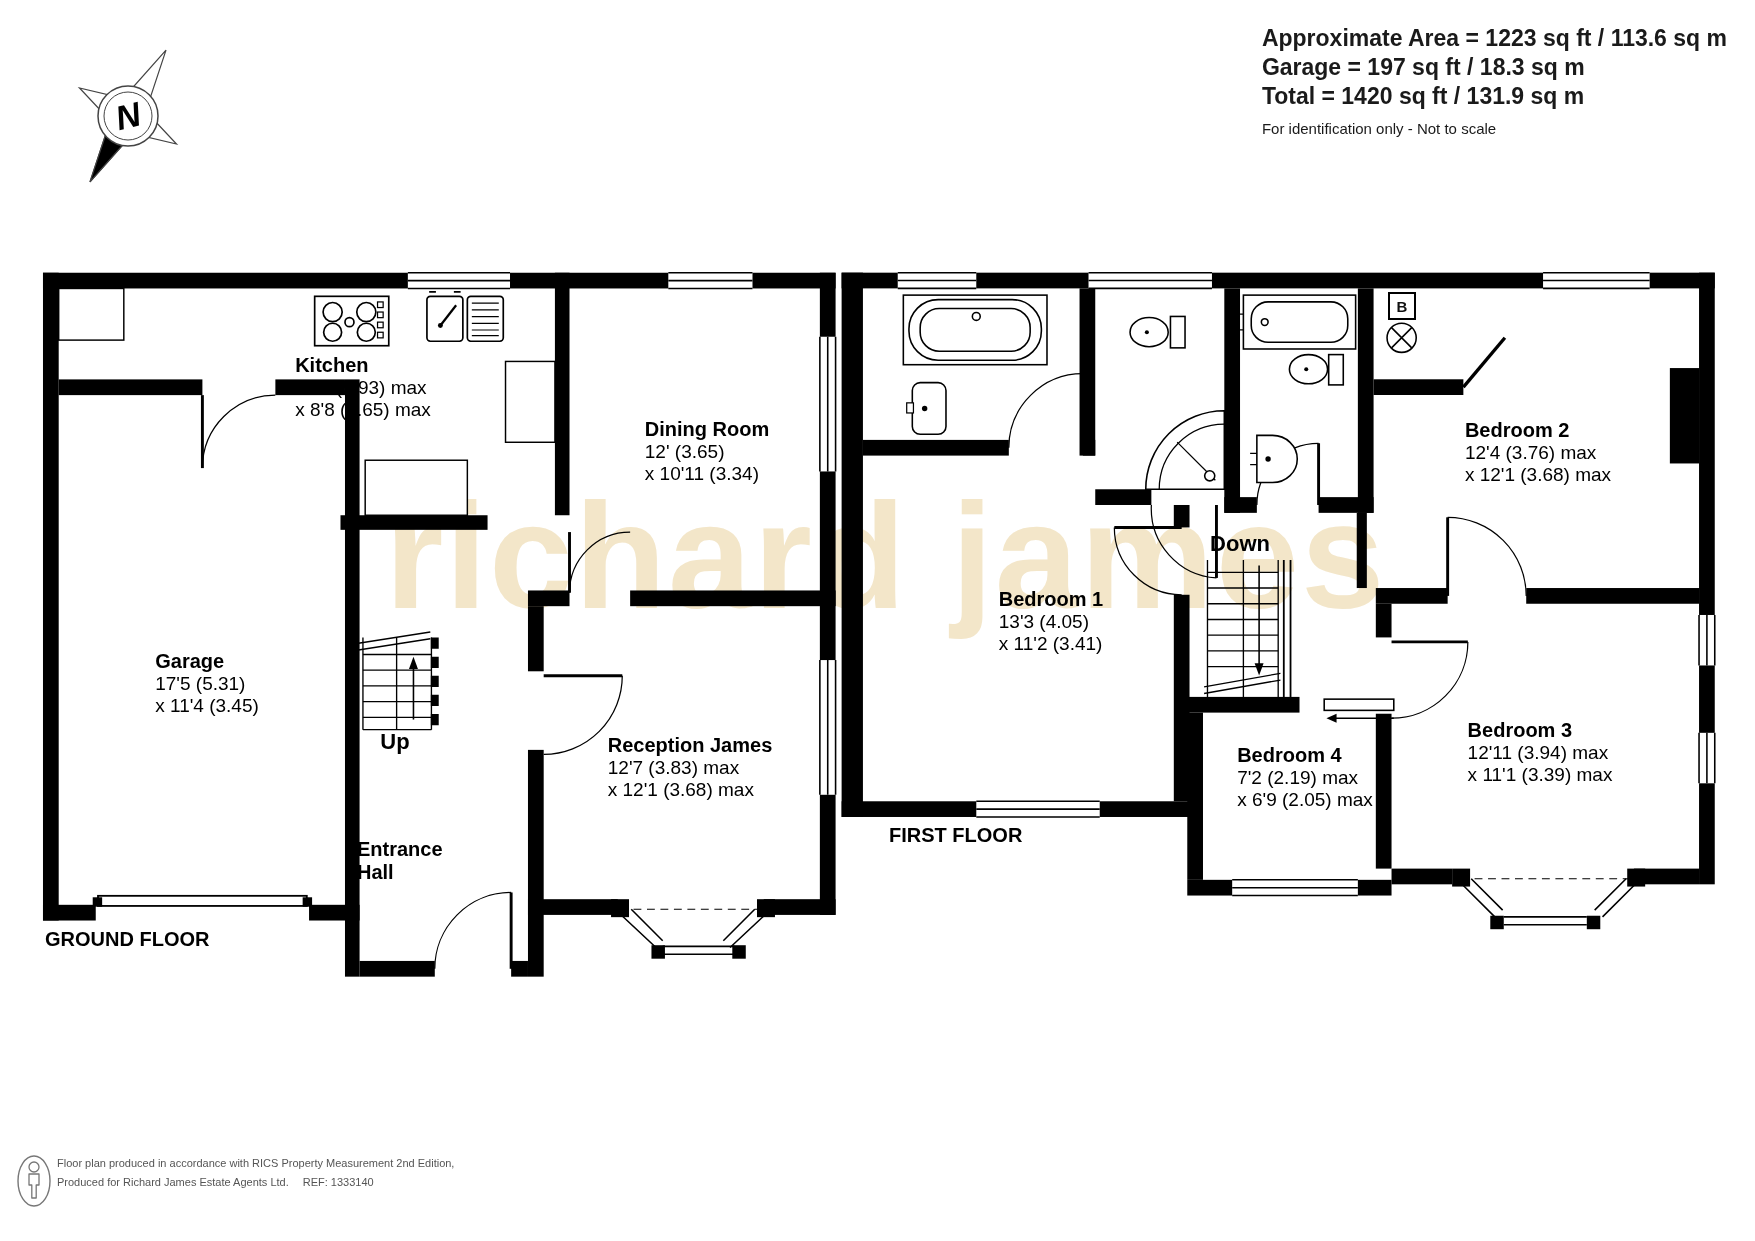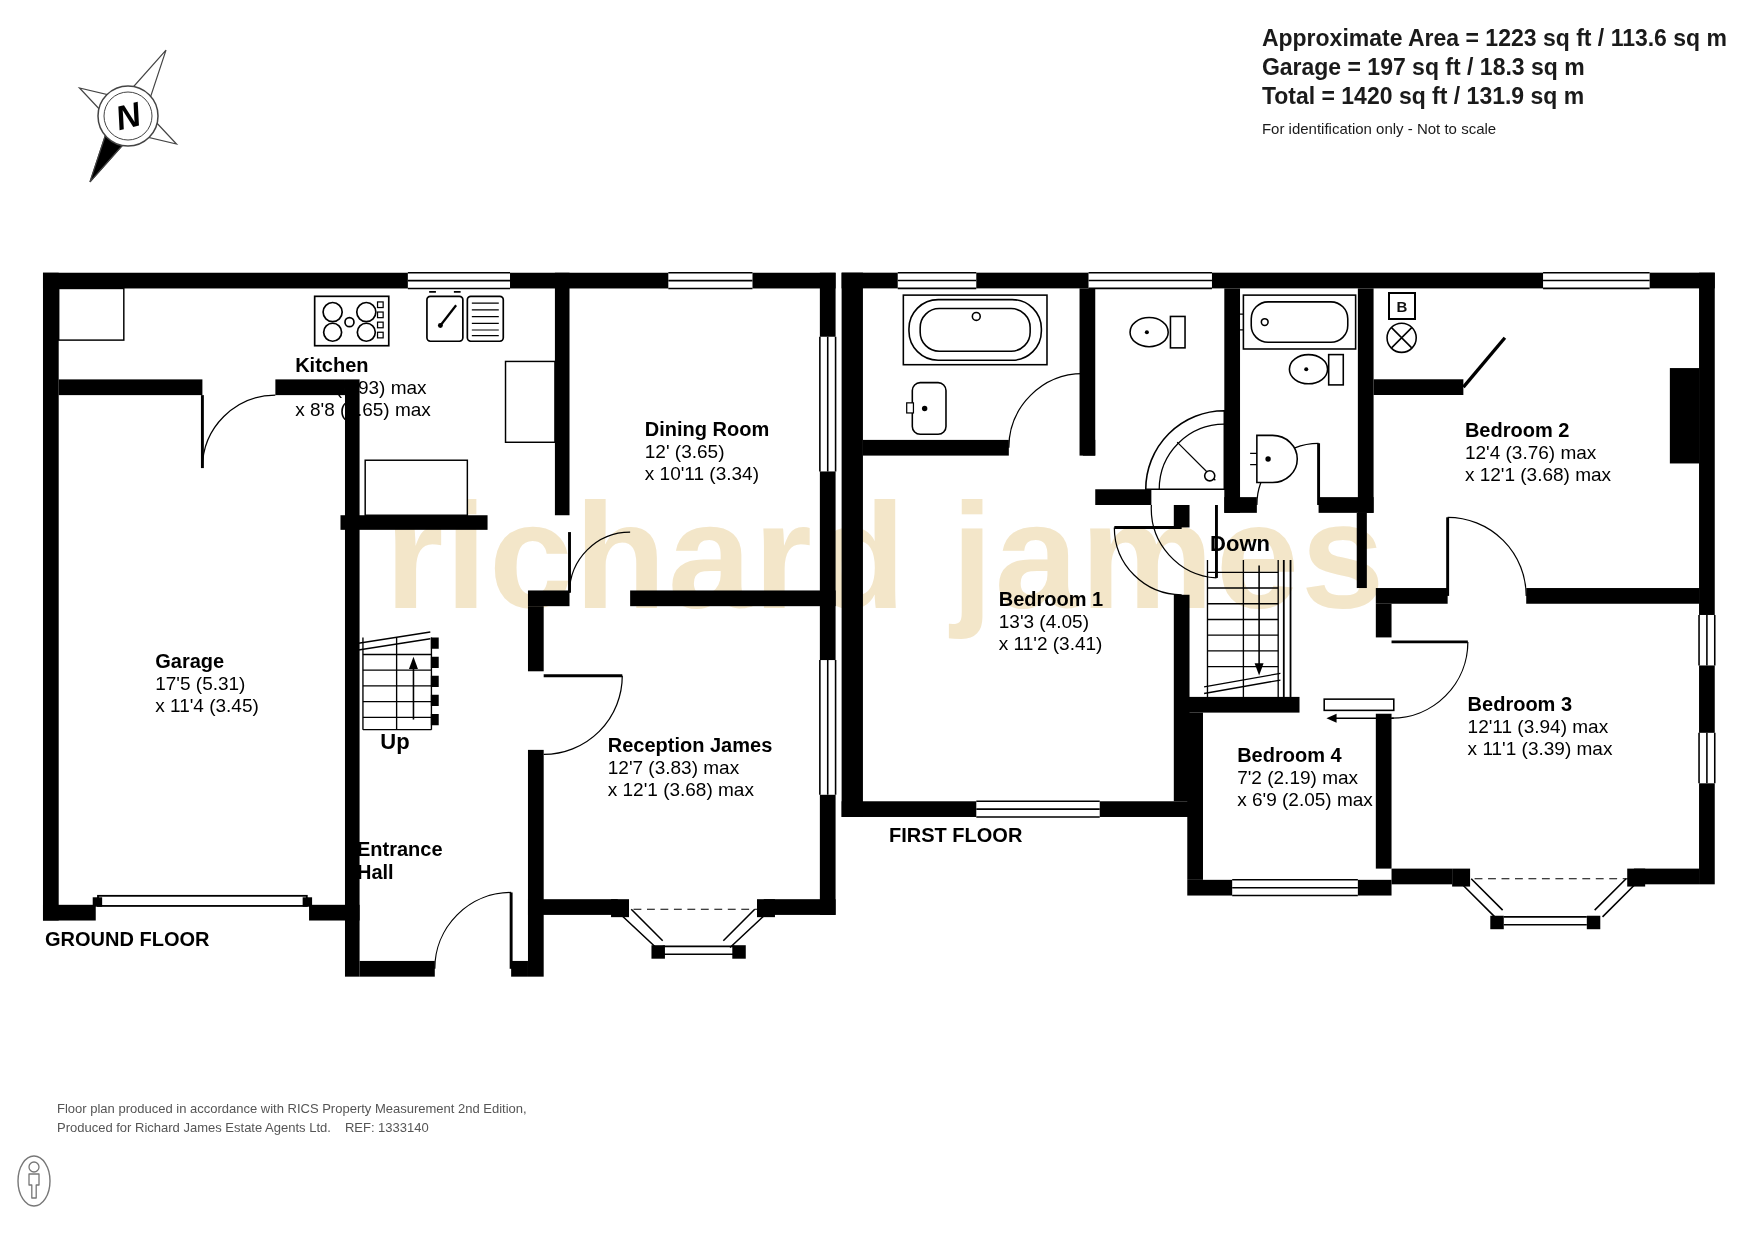--- a/index.html
+++ b/index.html
@@ -15,21 +15,21 @@
   svg.plan{z-index:1;}
   .room-label{z-index:2;text-align:left;transform:translateX(-50%);white-space:nowrap;}
   .room-name{font-size:20px;font-weight:bold;line-height:23px;color:#000;}
   .room-dim{font-size:19px;line-height:22px;color:#000;}
   .wrap2{white-space:normal;width:120px;}
   .floor-label{font-size:20px;font-weight:bold;color:#000;z-index:2;}
   .stair-label{font-size:22px;font-weight:bold;color:#000;z-index:2;transform:translateX(-50%);}
   .b-box{left:1388px;top:292px;width:24px;height:24px;border:2px solid #000;z-index:2;
          font-size:15px;font-weight:bold;display:flex;align-items:center;justify-content:center;background:#fff;}
   
-  .footer-text{left:57px;top:1100px;font-size:13px;line-height:18.5px;color:#555;z-index:2;}
+  .footer-text{left:57px;top:1154px;font-size:11px;line-height:18.5px;color:#555;z-index:2;}
   .footer-text .gap{display:inline-block;width:14px;}
 </style>
 </head>
 <body>
 
 <div class="abs area-block">
   <div>Approximate Area = 1223 sq ft / 113.6 sq m</div>
   <div>Garage = 197 sq ft / 18.3 sq m</div>
   <div>Total = 1420 sq ft / 131.9 sq m</div>
   <div class="disclaimer">For identification only - Not to scale</div>
@@ -346,21 +346,21 @@
 <div class="abs room-label" style="left:1051px;top:588px">
   <div class="room-name">Bedroom 1</div>
   <div class="room-dim">13'3 (4.05)</div>
   <div class="room-dim">x 11'2 (3.41)</div>
 </div>
 <div class="abs room-label" style="left:1538px;top:419px">
   <div class="room-name">Bedroom 2</div>
   <div class="room-dim">12'4 (3.76) max</div>
   <div class="room-dim">x 12'1 (3.68) max</div>
 </div>
-<div class="abs room-label" style="left:1540px;top:693px">
+<div class="abs room-label" style="left:1540px;top:719px">
   <div class="room-name">Bedroom 3</div>
   <div class="room-dim">12'11 (3.94) max</div>
   <div class="room-dim">x 11'1 (3.39) max</div>
 </div>
 <div class="abs room-label" style="left:1305px;top:744px">
   <div class="room-name">Bedroom 4</div>
   <div class="room-dim">7'2 (2.19) max</div>
   <div class="room-dim">x 6'9 (2.05) max</div>
 </div>
 <div class="abs stair-label" style="left:1240px;top:531px">Down</div>

